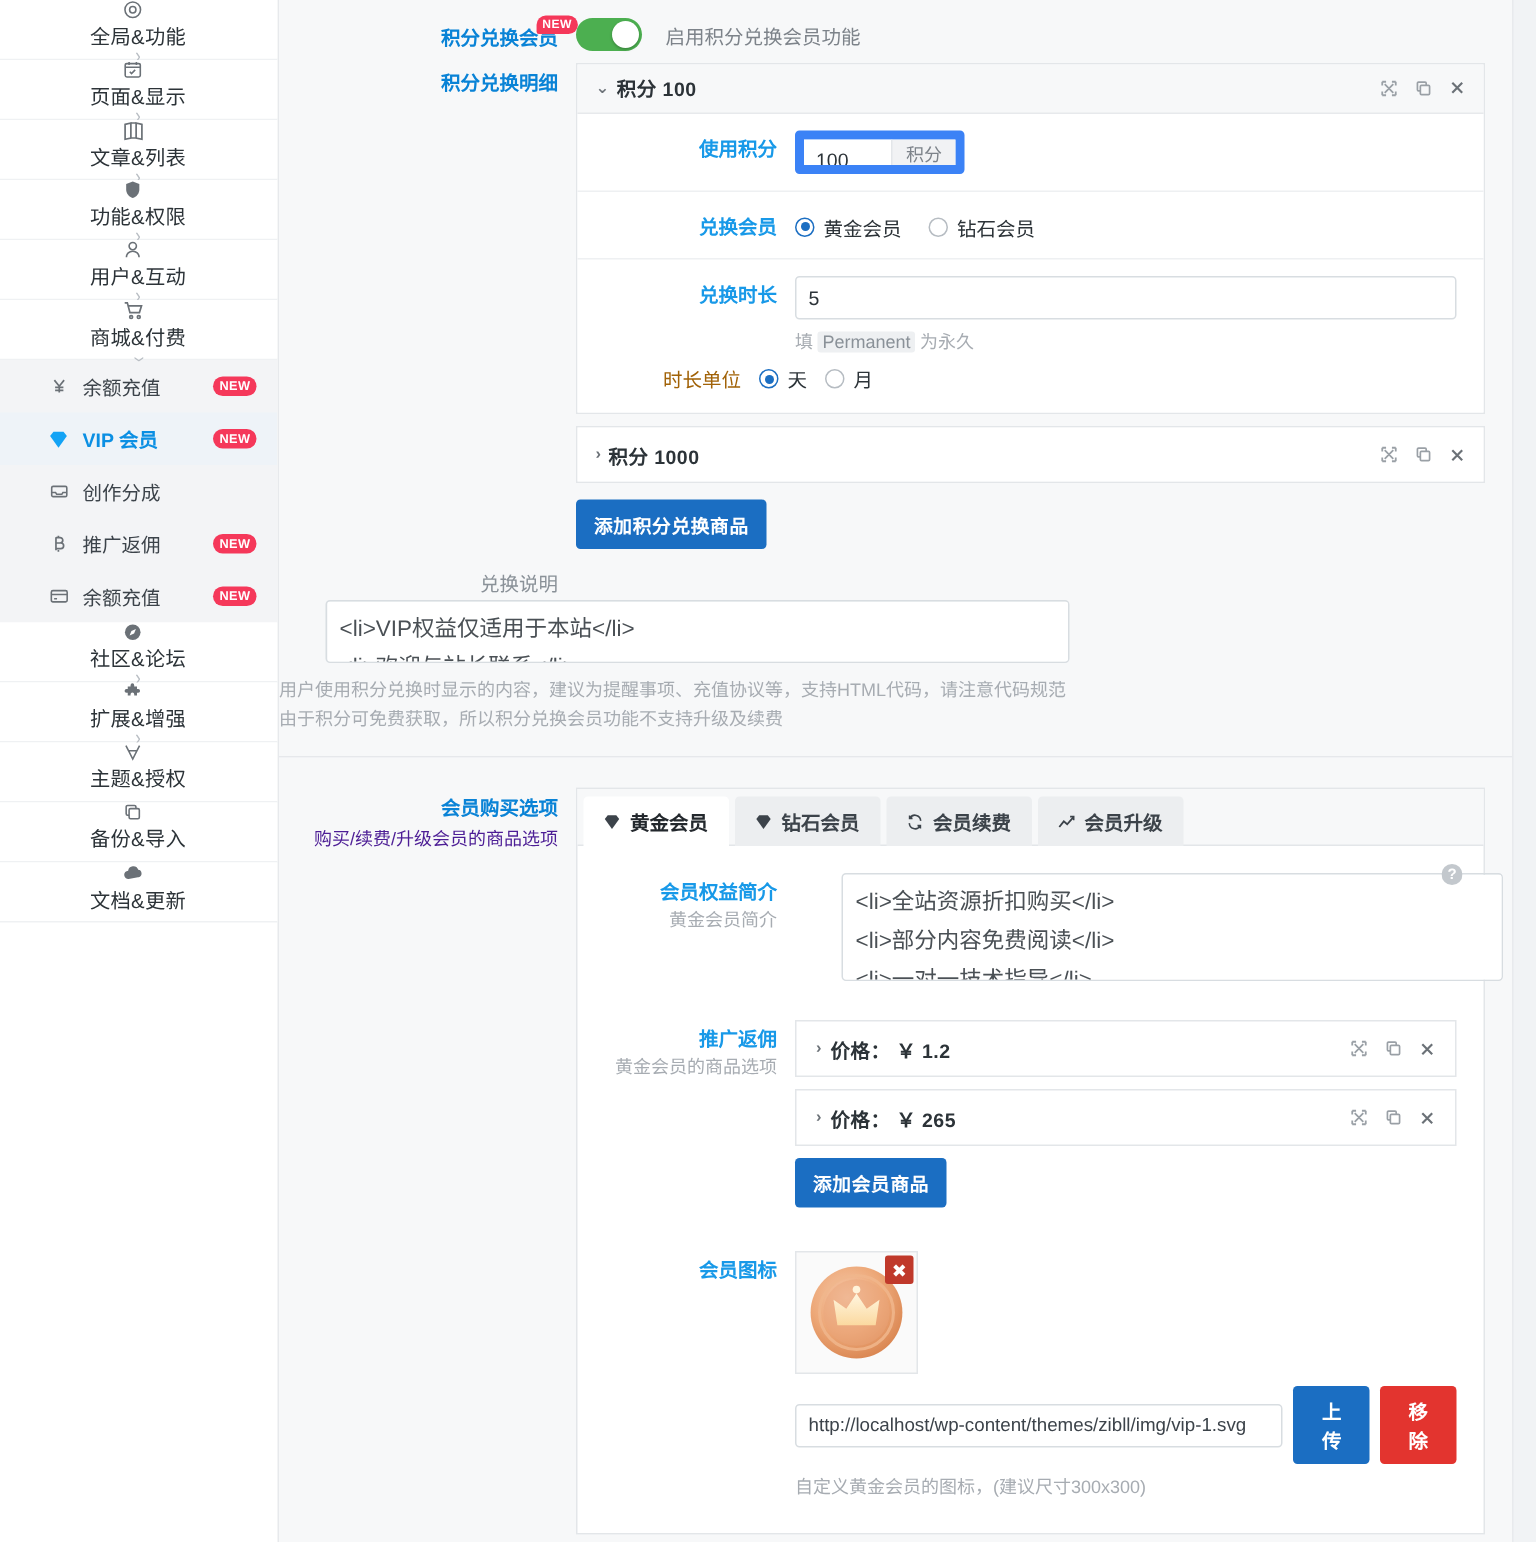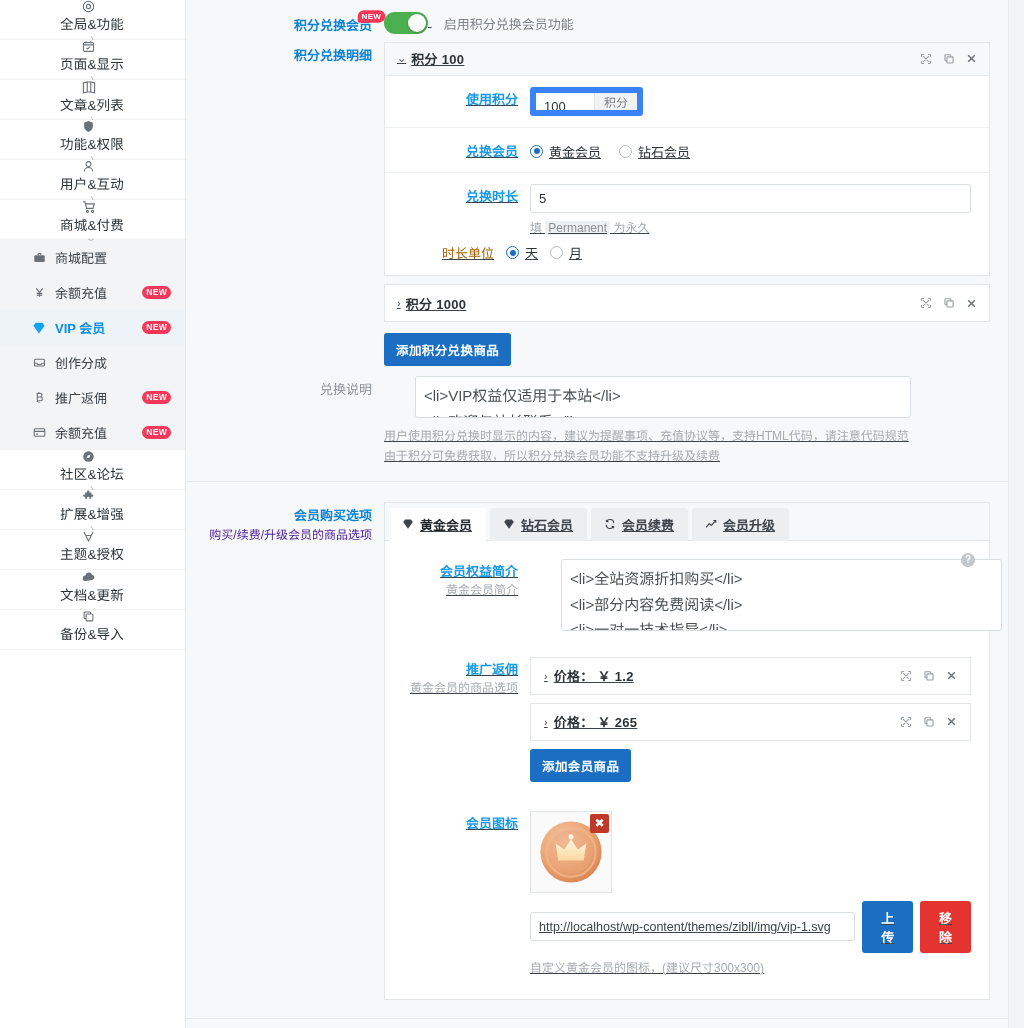--- a/index.html
+++ b/index.html
@@ -117,21 +117,21 @@
     font-size: 13px;
   }
   .row-label .t.plain { color: #8a9198; font-weight: normal; }
   .row-label .sub {
     color: #4c1d95;
     font-size: 12px;
     font-weight: normal;
     display: block;
     margin-top: 1px;
   }
-  .row-field { flex: 1; padding-right: 18px; text-decoration: underline; }
+  .row-field { flex: 1; padding-right: 18px; }
 
   
   .toggle {
     width: 44px; height: 22px;
     border-radius: 11px;
     background: #4caf50;
     position: relative;
     display: inline-block;
     vertical-align: middle;
     cursor: pointer;
@@ -415,29 +415,20 @@
               <circle cx="6.2" cy="13" r="1.1"></circle>
               <circle cx="12" cy="13" r="1.1"></circle>
             </svg>
         </span>
         <span class="lbl">商城&amp;付费</span>
         <span class="chev down">›</span>
       </div>
     </div>
 
     <div class="sub-wrap">
-      <div class="sub-item">
-        <span class="ic">
-          <svg width="13" height="13" viewBox="0 0 16 16" fill="currentColor">
-              <rect x="1.6" y="5.2" width="12.8" height="8.2" rx="1.2"></rect>
-              <path d="M5.6 5V3.6a1 1 0 011-1h2.8a1 1 0 011 1V5h-1.4V4H7v1z"></path>
-            </svg>
-        </span>
-        <span class="lbl">商城配置</span>
-      </div>
 
       <div class="sub-item">
         <span class="ic">
           <svg width="13" height="13" viewBox="0 0 16 16" fill="none" stroke="currentColor" stroke-width="1.4">
               <path d="M4 3l4 5 4-5M4.6 9h6.8M4.6 11.3h6.8M8 8v5.2"></path>
             </svg>
         </span>
         <span class="lbl">余额充值</span>
         <span class="badge-new">NEW</span>
       </div>
@@ -516,37 +507,37 @@
               <path d="M2.4 2.6l2.2 4.2M13.6 2.6l-2.2 4.2M4.6 6.8h6.8L8 13.6z"></path>
             </svg>
         </span>
         <span class="lbl">主题&amp;授权</span>
       </div>
     </div>
 
     <div class="nav-group">
       <div class="nav-item">
         <span class="ic">
-          <svg width="14" height="14" viewBox="0 0 16 16" fill="currentColor">
-              <path d="M4.3 12.6a3.2 3.2 0 01-.4-6.4 4 4 0 017.7-.7 2.9 2.9 0 01.3 5.7 3 3 0 01-.5.1z"></path>
-            </svg>
-        </span>
-        <span class="lbl">文档&amp;更新</span>
-      </div>
-    </div>
-
-    <div class="nav-group">
-      <div class="nav-item">
-        <span class="ic">
           <svg width="13" height="13" viewBox="0 0 16 16" fill="none" stroke="currentColor" stroke-width="1.3">
               <rect x="5" y="5" width="8.4" height="8.4" rx="1.2"></rect>
               <path d="M10.6 5V3.6a1.2 1.2 0 00-1.2-1.2H3.8a1.2 1.2 0 00-1.2 1.2v5.6a1.2 1.2 0 001.2 1.2H5"></path>
             </svg>
         </span>
         <span class="lbl">备份&amp;导入</span>
+      </div>
+    </div>
+
+    <div class="nav-group">
+      <div class="nav-item">
+        <span class="ic">
+          <svg width="14" height="14" viewBox="0 0 16 16" fill="currentColor">
+              <path d="M4.3 12.6a3.2 3.2 0 01-.4-6.4 4 4 0 017.7-.7 2.9 2.9 0 01.3 5.7 3 3 0 01-.5.1z"></path>
+            </svg>
+        </span>
+        <span class="lbl">文档&amp;更新</span>
       </div>
     </div>
   </nav>
 
   <main class="main">
     <div class="main-inner">
 
       <div class="section">
         <div class="row" style="padding-top:12px;padding-bottom:4px;">
           <div class="row-label">
@@ -667,21 +658,21 @@
                 </span>
               </div>
             </div>
 
             <div style="margin-top:11px;">
               <button class="btn-blue">添加积分兑换商品</button>
             </div>
           </div>
         </div>
 
-        <div class="row" style="padding-top:10px;padding-bottom:14px;">
+        <div class="row" style="padding-top:10px;padding-bottom:14px;flex-direction:column;">
           <div class="row-label">
             <span class="t plain">兑换说明</span>
           </div>
           <div class="row-field">
             <textarea class="ta" rows="2" style="height: 42px; width: 496px;">&lt;li&gt;VIP权益仅适用于本站&lt;/li&gt;
 &lt;li&gt;欢迎与站长联系&lt;/li&gt;</textarea>
             <div class="hint">
               <div>用户使用积分兑换时显示的内容，建议为提醒事项、充值协议等，支持HTML代码，请注意代码规范</div>
               <div>由于积分可免费获取，所以积分兑换会员功能不支持升级及续费</div>
             </div>

